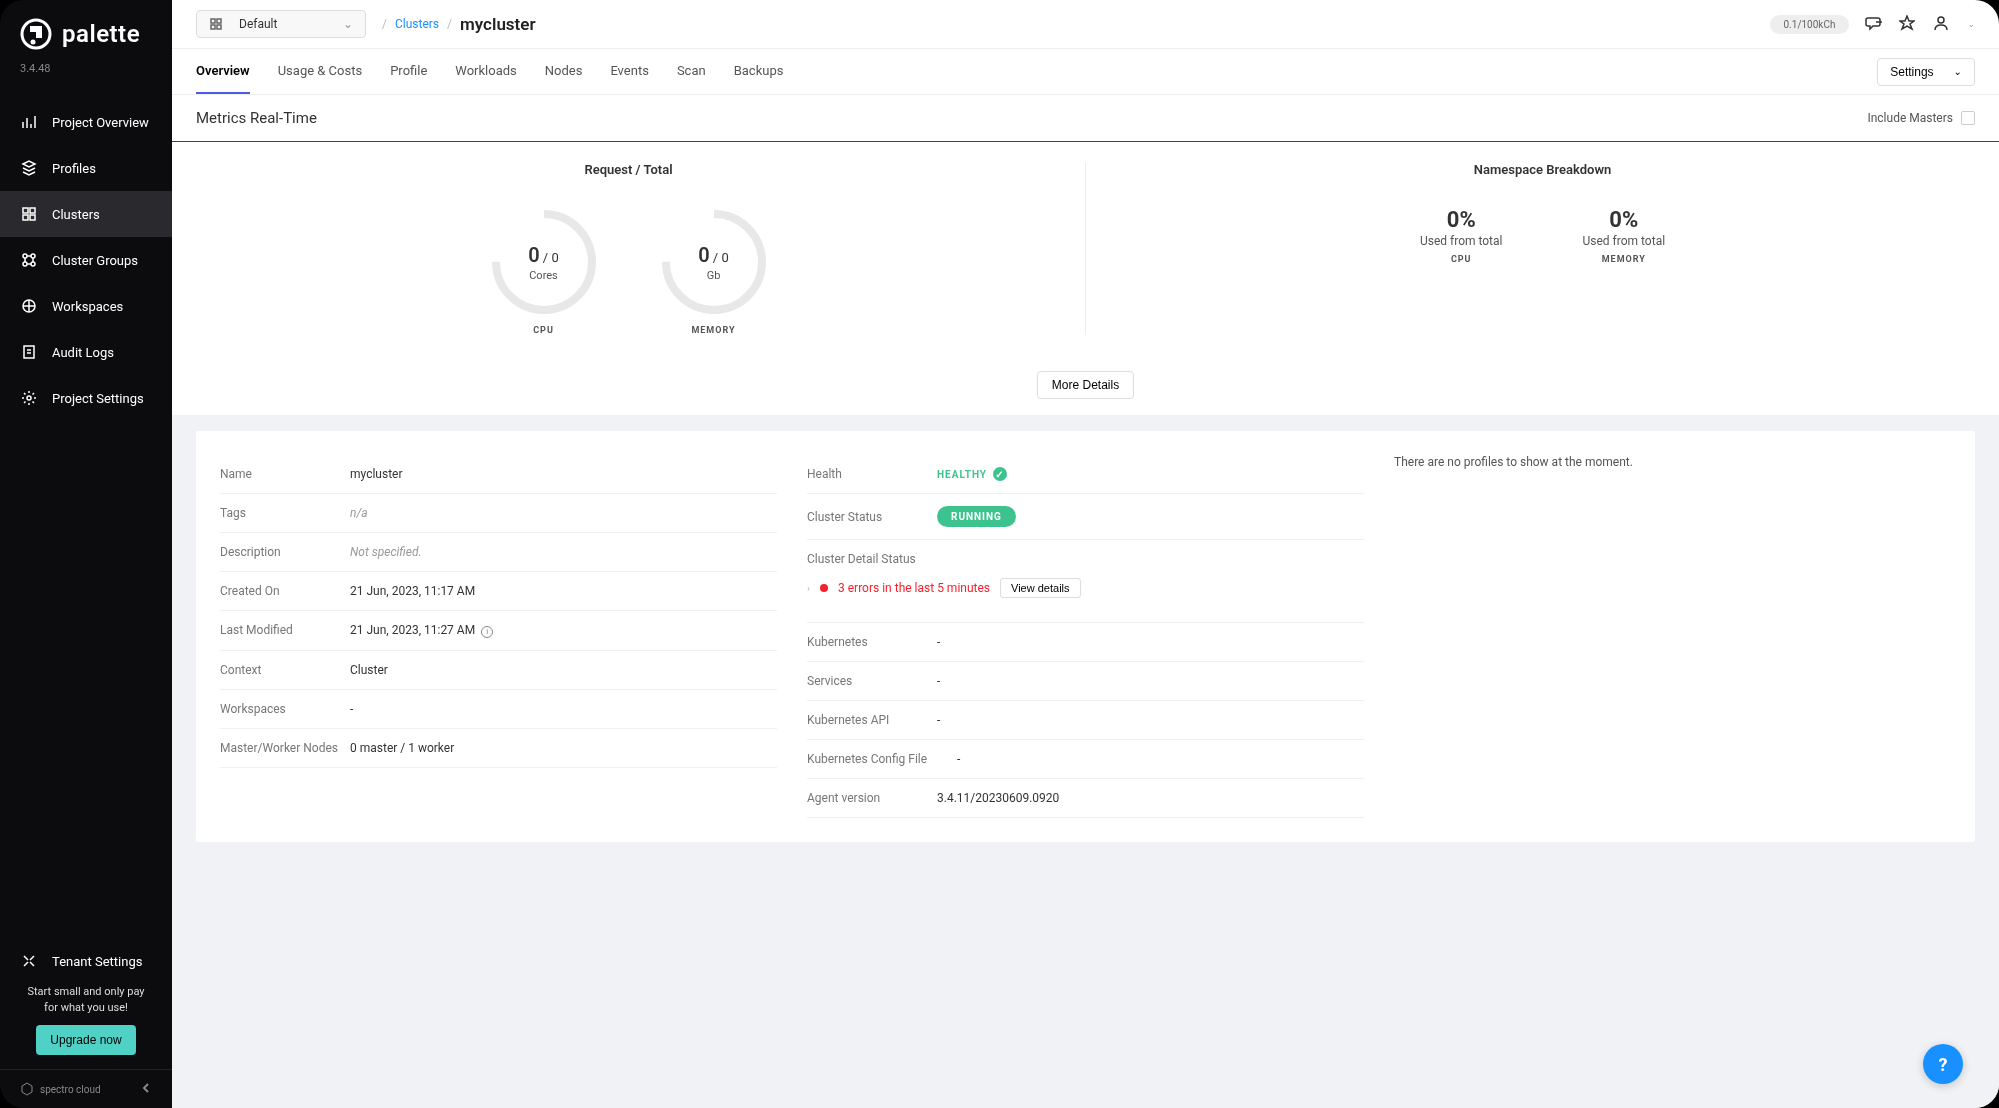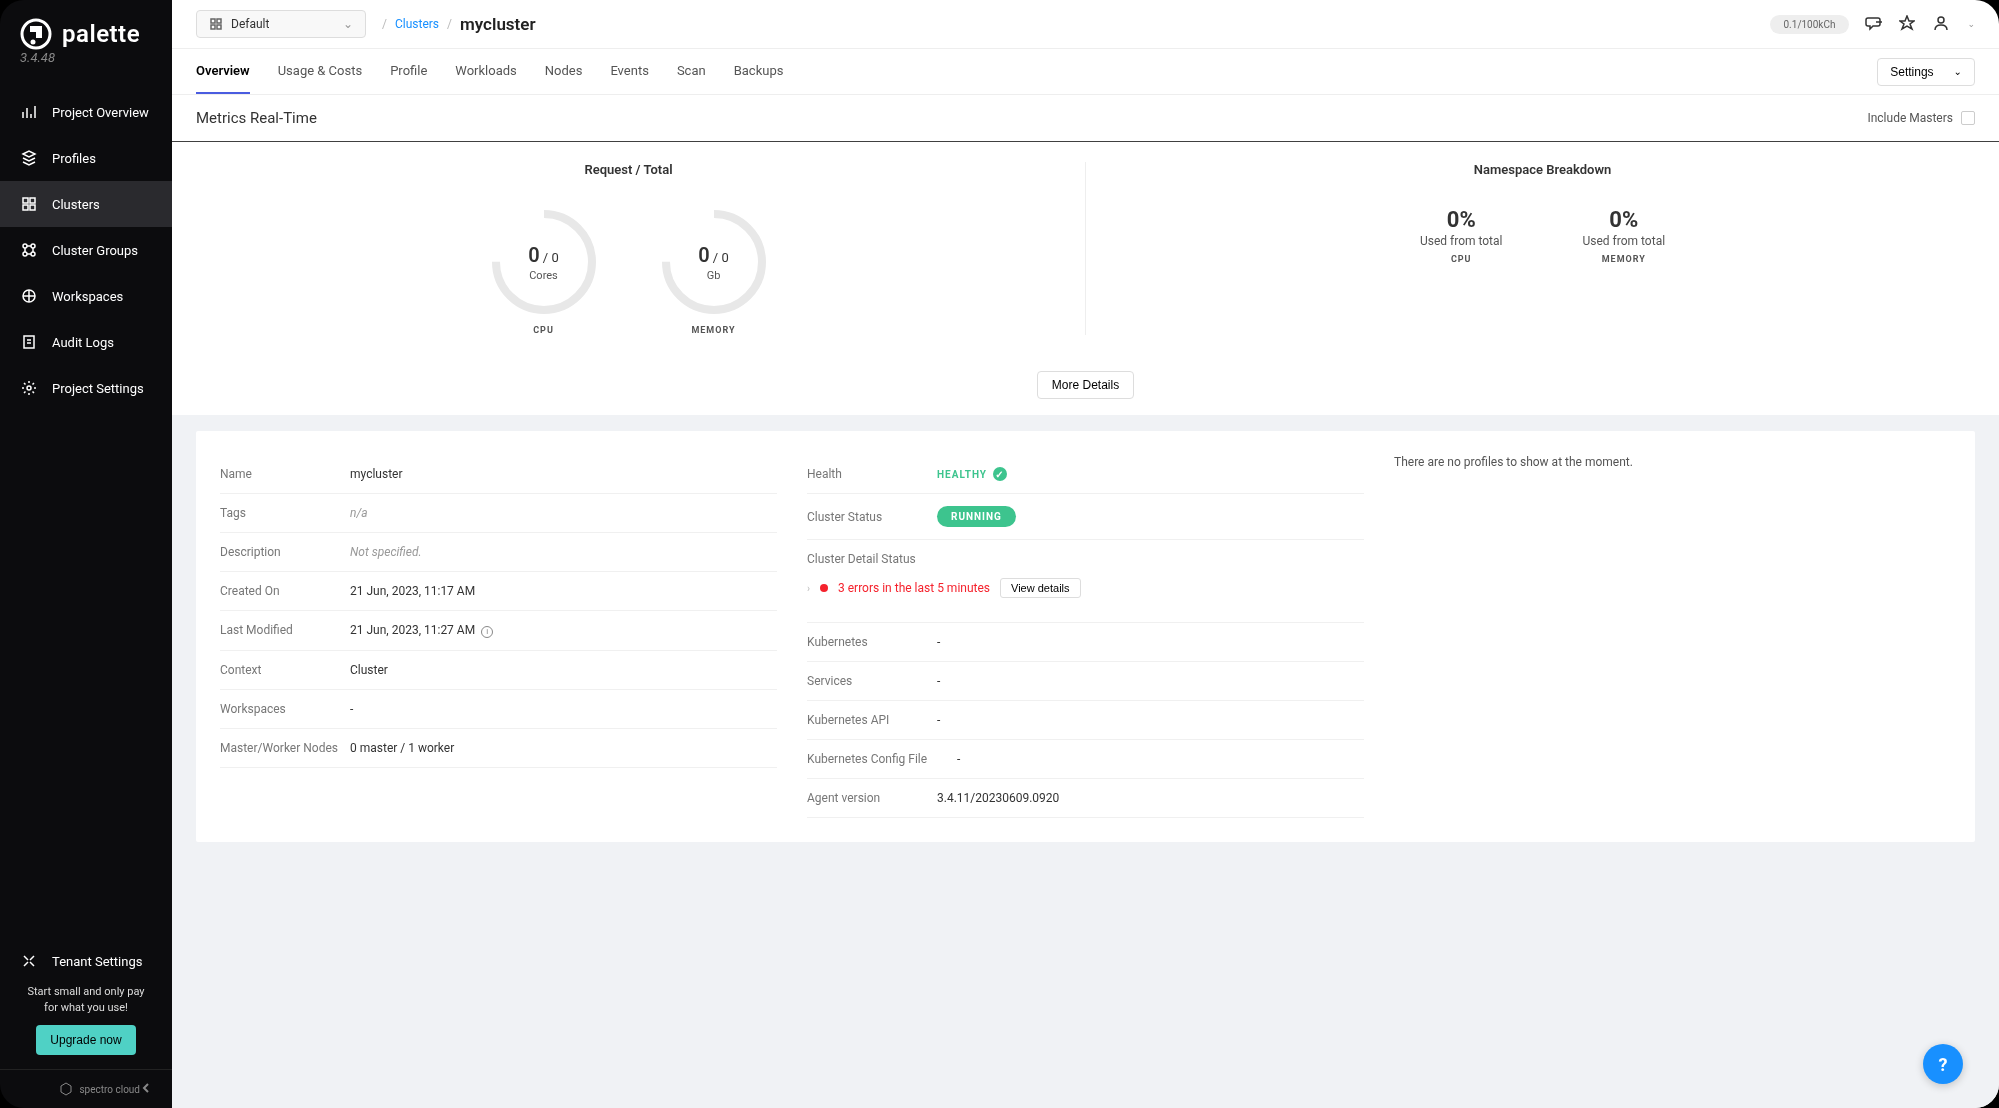--- a/index.html
+++ b/index.html
@@ -34,24 +34,23 @@
       display: flex;
       align-items: center;
       gap: 10px;
     }
     .logo-text {
       font-size: 24px;
       font-weight: 600;
       letter-spacing: 0.5px;
     }
     .version {
-      font-size: 13px;
+      font-size: 11px;
       color: #888;
-      margin-top: 0;
-      font-style: italic;
+      margin-top: 12px;
     }
     .nav-list {
       margin-top: 18px;
       flex: 1;
     }
     .nav-item {
       display: flex;
       align-items: center;
       gap: 14px;
       padding: 14px 20px;
@@ -95,21 +94,21 @@
       border-radius: 4px;
       font-size: 12px;
       font-weight: 500;
       cursor: pointer;
       display: block;
       margin: 0 auto;
     }
     .sidebar-footer {
       display: flex;
       align-items: center;
-      justify-content: flex-end;
+      justify-content: space-between;
       padding: 12px 20px;
       border-top: 1px solid #222;
       font-size: 10px;
       color: #888;
     }
     .sidebar-footer-left {
       display: flex;
       align-items: center;
       gap: 6px;
     }
@@ -133,21 +132,21 @@
       border-bottom: 1px solid #eee;
     }
     .topbar-left {
       display: flex;
       align-items: center;
       gap: 16px;
     }
     .project-select {
       display: flex;
       align-items: center;
-      gap: 8px;
+      gap: 16px;
       border: 1px solid #ddd;
       background: #f8f8f8;
       border-radius: 4px;
       padding: 6px 12px;
       font-size: 12px;
       min-width: 170px;
       cursor: pointer;
     }
     .project-select .chev {
       margin-left: auto;

